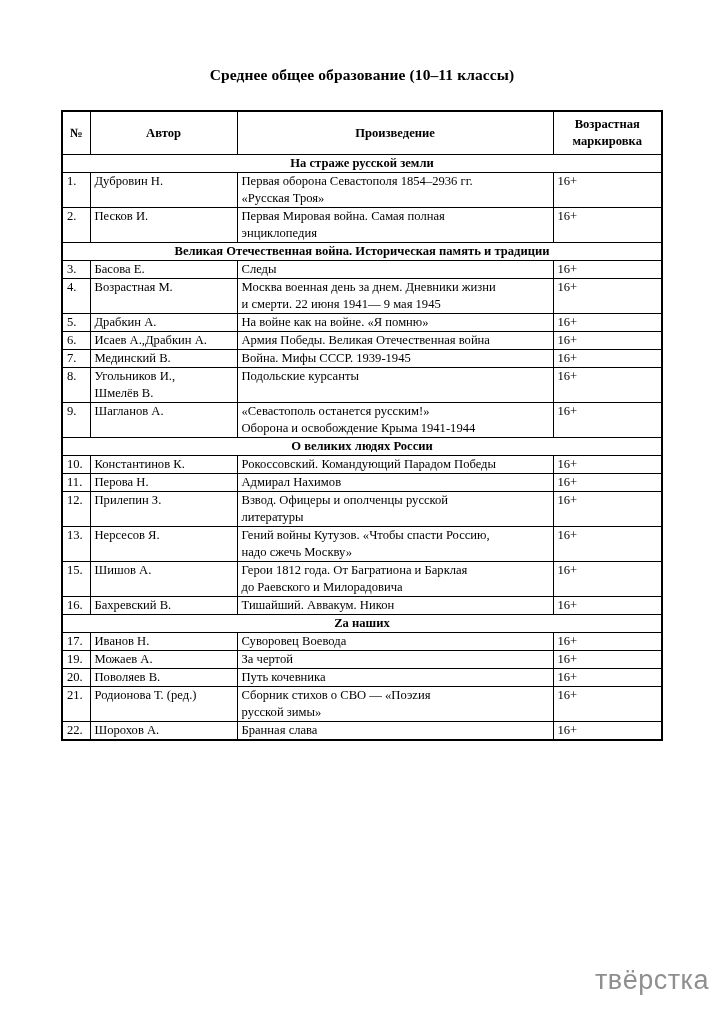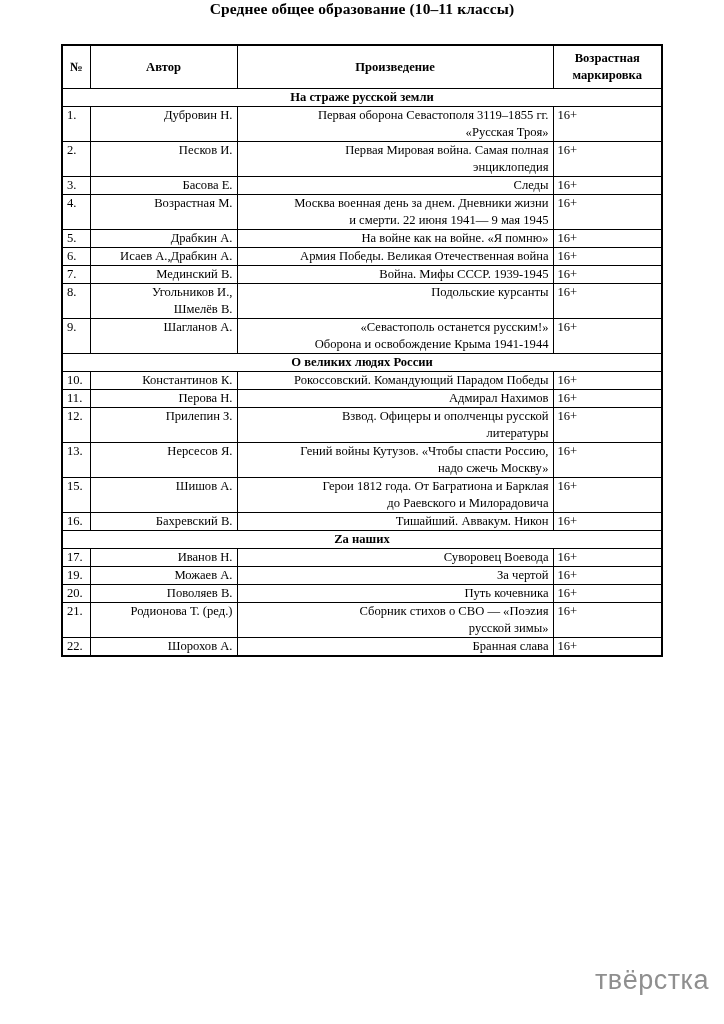--- a/index.html
+++ b/index.html
@@ -15,20 +15,21 @@
     color: #000000;
     overflow: hidden;
   }
   .page {
     width: 724px;
     height: 1024px;
     position: relative;
   }
   .page-title {
     margin: 0;
+    padding-top: 66px;
     text-align: center;
     font-size: 15.5px;
     font-weight: bold;
     letter-spacing: 0.1px;
   }
   table.books {
     width: 600px;
     margin: 26px auto 0 auto;
     border-collapse: collapse;
     border: 2px solid #000000;
@@ -58,21 +59,20 @@
     white-space: nowrap;
     overflow: hidden;
   }
   td.cell-num {
     text-align: left;
     padding-left: 5px;
   }
   td.cell-author,
   td.cell-work {
     white-space: pre-line;
-    text-align: right;
   }
   td.cell-age {
     text-align: left;
   }
   .logo {
     position: absolute;
     right: 15px;
     bottom: 28px;
     font-family: "Liberation Sans", sans-serif;
     font-size: 27px;
@@ -103,31 +103,34 @@
         <th>Возрастная маркировка</th>
       </tr>
     </thead>
     <tbody id="table-body">
         <tr class="section-row">
           <td colspan="4">На страже русской земли</td>
         </tr>
         <tr>
           <td class="cell-num">1.</td>
           <td class="cell-author">Дубровин Н.</td>
-          <td class="cell-work">Первая оборона Севастополя 3119–1855 гг.
+          <td class="cell-work">Первая оборона Севастополя 1854–2936 гг.
 «Русская Троя»</td>
           <td class="cell-age">16+</td>
         </tr>
         <tr>
           <td class="cell-num">2.</td>
           <td class="cell-author">Песков И.</td>
           <td class="cell-work">Первая Мировая война. Самая полная
 энциклопедия</td>
           <td class="cell-age">16+</td>
         </tr>
+        <tr class="section-row">
+          <td colspan="4">Великая Отечественная война. Историческая память и традиции</td>
+        </tr>
         <tr>
           <td class="cell-num">3.</td>
           <td class="cell-author">Басова Е.</td>
           <td class="cell-work">Следы</td>
           <td class="cell-age">16+</td>
         </tr>
         <tr>
           <td class="cell-num">4.</td>
           <td class="cell-author">Возрастная М.</td>
           <td class="cell-work">Москва военная день за днем. Дневники жизни

